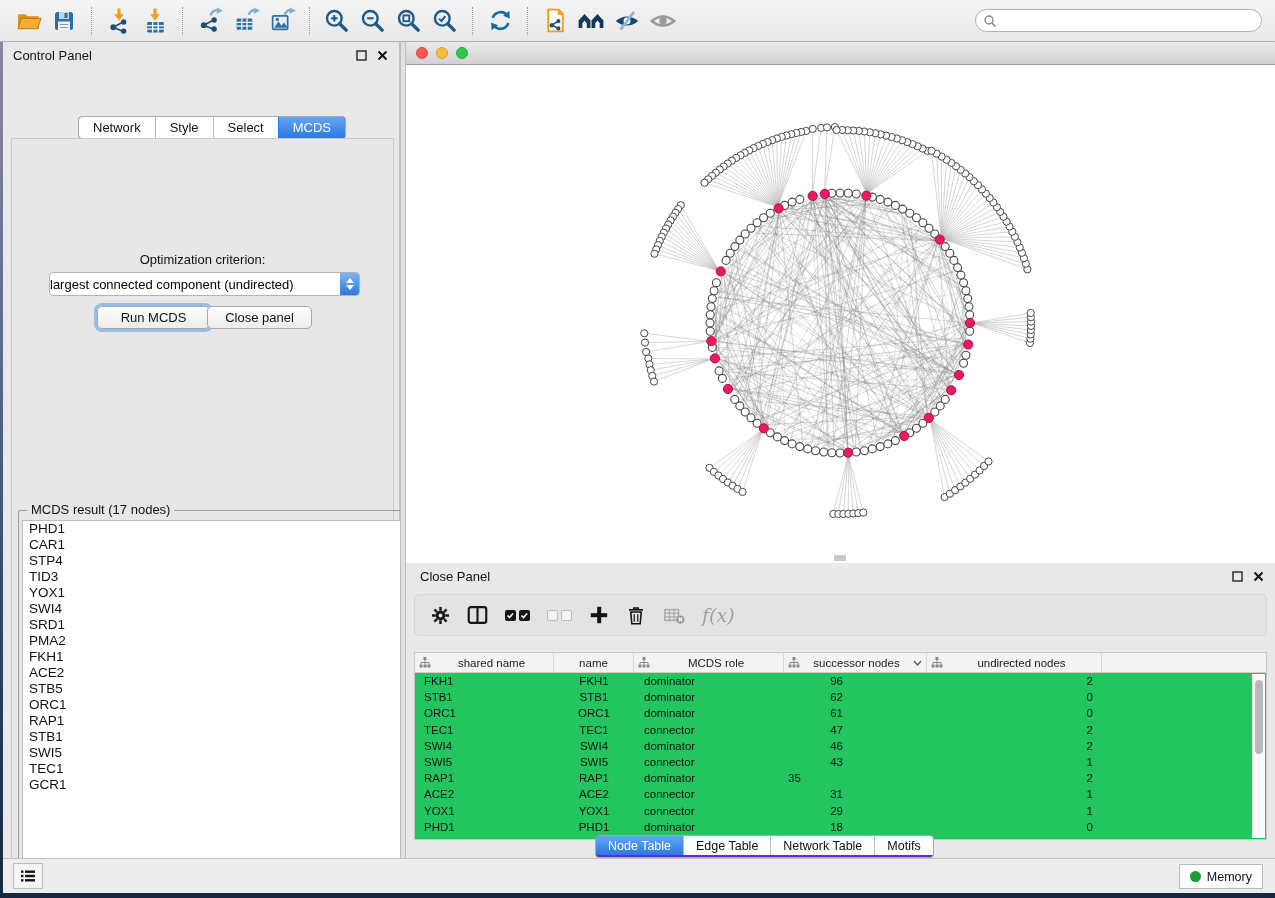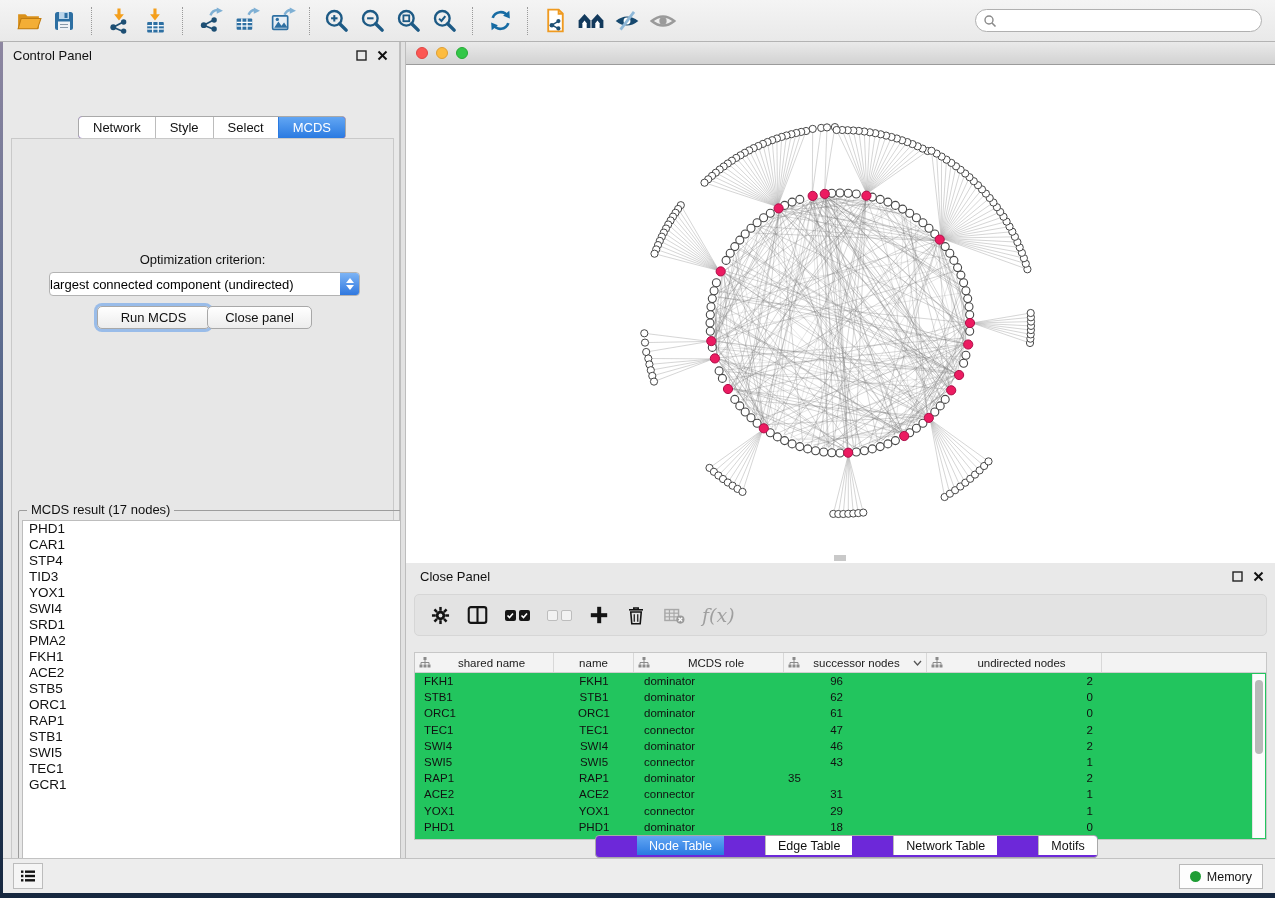--- a/index.html
+++ b/index.html
@@ -70,21 +70,21 @@
   .fx{font-family:"DejaVu Serif",serif;font-style:italic;font-size:19px;color:#9f9f9f;}
   .tbl{position:absolute;left:8px;top:89px;width:853px;height:188px;background:#22c55e;border:1px solid #c7c7c7;box-sizing:border-box;overflow:hidden;}
   .tbl-head{display:flex;height:20px;background:#f3f3f3;border-bottom:1px solid #cfcfcf;box-sizing:border-box;}
   .th{display:flex;align-items:center;border-right:1px solid #d8d8d8;box-sizing:border-box;padding:0 4px;gap:3px;font-size:11.5px;color:#1a1a1a;}
   .th .lbl{flex:1;text-align:center;white-space:nowrap;overflow:hidden;}
   .tr{display:flex;height:16.2px;align-items:center;}
   .td{font-size:11.5px;color:#111;box-sizing:border-box;white-space:nowrap;overflow:hidden;}
   .tbl-scroll{position:absolute;top:21px;right:1px;bottom:1px;width:12px;background:#fcfcfc;border-left:1px solid #e4e4e4;}
   .tbl-thumb{position:absolute;top:6px;left:2px;width:8px;height:74px;border-radius:4px;background:#b9b9b9;}
   .tp-tabs{position:absolute;left:189px;top:272px;}
-  .tp-tabs .seg-btn{font-size:12.5px;padding:0 12px;height:19px;margin-left:41px;}
+  .tp-tabs .seg-btn{font-size:12.5px;padding:0 12px;height:19px;}
 
   
   .statusbar{left:3px;top:858px;width:1272px;height:35px;background:#ededed;border-top:1px solid #c2c2c2;box-sizing:border-box;}
   .sb-btn{position:absolute;left:10px;top:4px;width:30px;height:26px;background:#f5f5f5;border:1px solid #bcbcbc;
           display:flex;align-items:center;justify-content:center;box-sizing:border-box;}
   .mem-btn{position:absolute;right:12px;top:5px;height:25px;padding:0 10px;background:#fdfdfd;border:1px solid #b9b9b9;
            display:flex;align-items:center;gap:6px;font-size:12.5px;color:#111;box-sizing:border-box;}
   .mem-dot{width:11px;height:11px;border-radius:50%;background:#1f9d35;}
 
   .desktop-bottom{left:0;top:893px;width:1275px;height:5px;}

